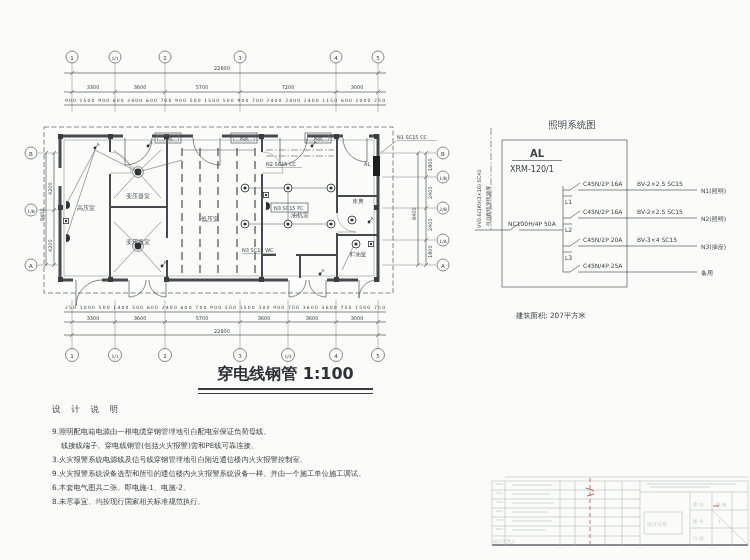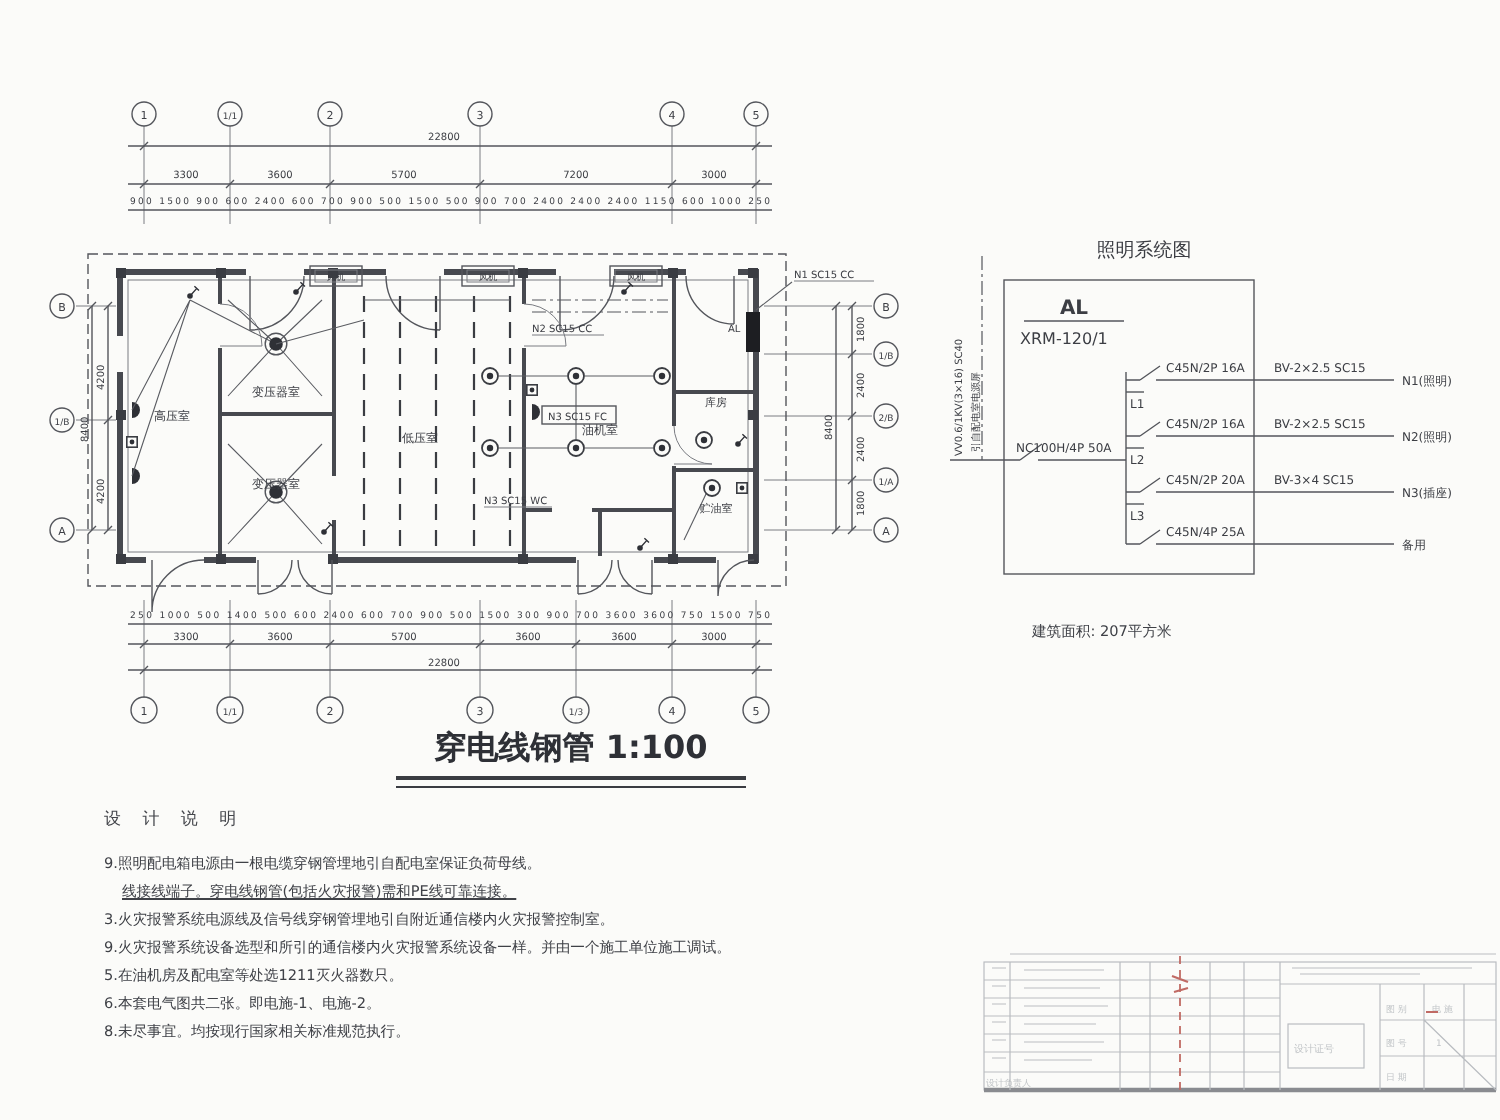--- a/index.html
+++ b/index.html
@@ -25,21 +25,21 @@
   .gap{stroke:#fbfbf9;stroke-width:4.5;fill:none;}
   .dash{stroke:#54565c;stroke-width:.7;fill:none;stroke-dasharray:5 2.5;}
   .dashdot{stroke:#54565c;stroke-width:.6;fill:none;stroke-dasharray:7 2 1.5 2;}
   .wire{stroke:#5a5c62;stroke-width:.55;fill:none;}
   .faint{stroke:#a9adb3;stroke-width:.6;fill:none;}
   .faintT{fill:#9aa0a6;opacity:.75;}
   .red{stroke:#b2463f;fill:none;}
   #notes{position:absolute;left:40px;top:404px;width:440px;margin-left:12px;}
   #notes .hd{font-size:8.5px;letter-spacing:4px;color:#44464c;margin-bottom:9px;}
   #notes .nl{font-size:7.3px;line-height:14px;white-space:nowrap;color:#3f4147;}
-  #notes .cont{padding-left:9px;text-decoration:underline;}
+  #notes .cont{padding-left:9px;}
   #plan-title{position:absolute;left:198px;top:364px;width:175px;text-align:center;}
   #plan-title .tt{font-size:16px;font-weight:bold;color:#2e3036;}
   #plan-title .u1{height:0;border-top:2.4px solid #3a3c42;margin-top:3px;}
   #plan-title .u2{height:0;border-top:1px solid #3a3c42;margin-top:2.5px;}
   #area-note{position:absolute;left:516px;top:311px;font-size:7.3px;color:#3f4147;}
 </style>
 </head>
 <body>
 
 
@@ -342,19 +342,18 @@
 
 <div id="area-note">建筑面积: 207平方米</div>
 
 
 <div id="notes">
   <div class="hd">设 计 说 明</div>
   <div class="nl">9.照明配电箱电源由一根电缆穿钢管埋地引自配电室保证负荷母线。</div>
   <div class="nl cont">线接线端子。穿电线钢管(包括火灾报警)需和PE线可靠连接。</div>
   <div class="nl">3.火灾报警系统电源线及信号线穿钢管埋地引自附近通信楼内火灾报警控制室。</div>
   <div class="nl">9.火灾报警系统设备选型和所引的通信楼内火灾报警系统设备一样。并由一个施工单位施工调试。</div>
-  <div class="nl">5.在油机房及配电室等处选1211灭火器数只。</div>
   <div class="nl">6.本套电气图共二张。即电施-1、电施-2。</div>
   <div class="nl">8.未尽事宜。均按现行国家相关标准规范执行。</div>
 </div>
 
 
 
 
 </body></html>

